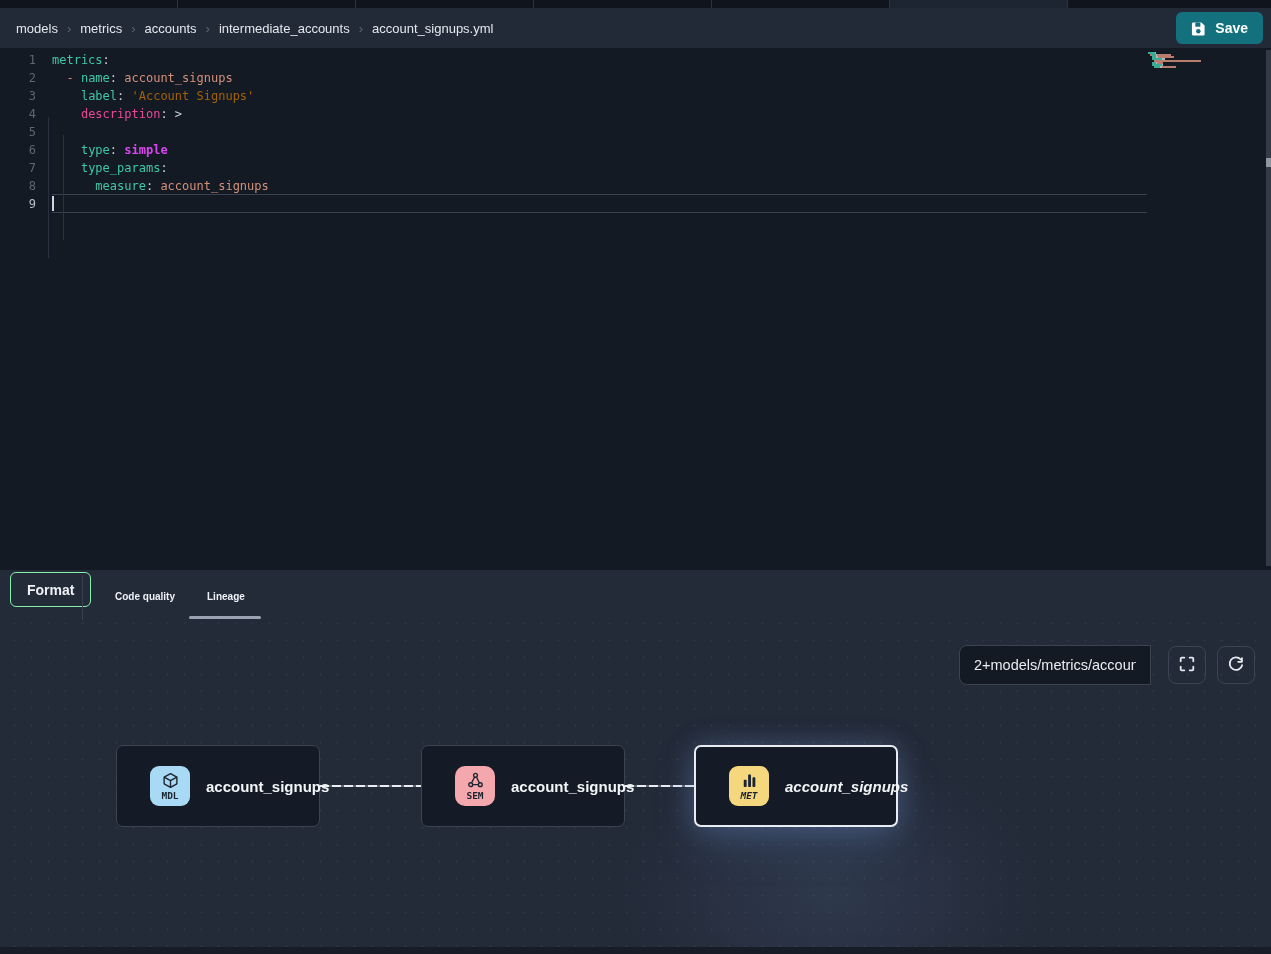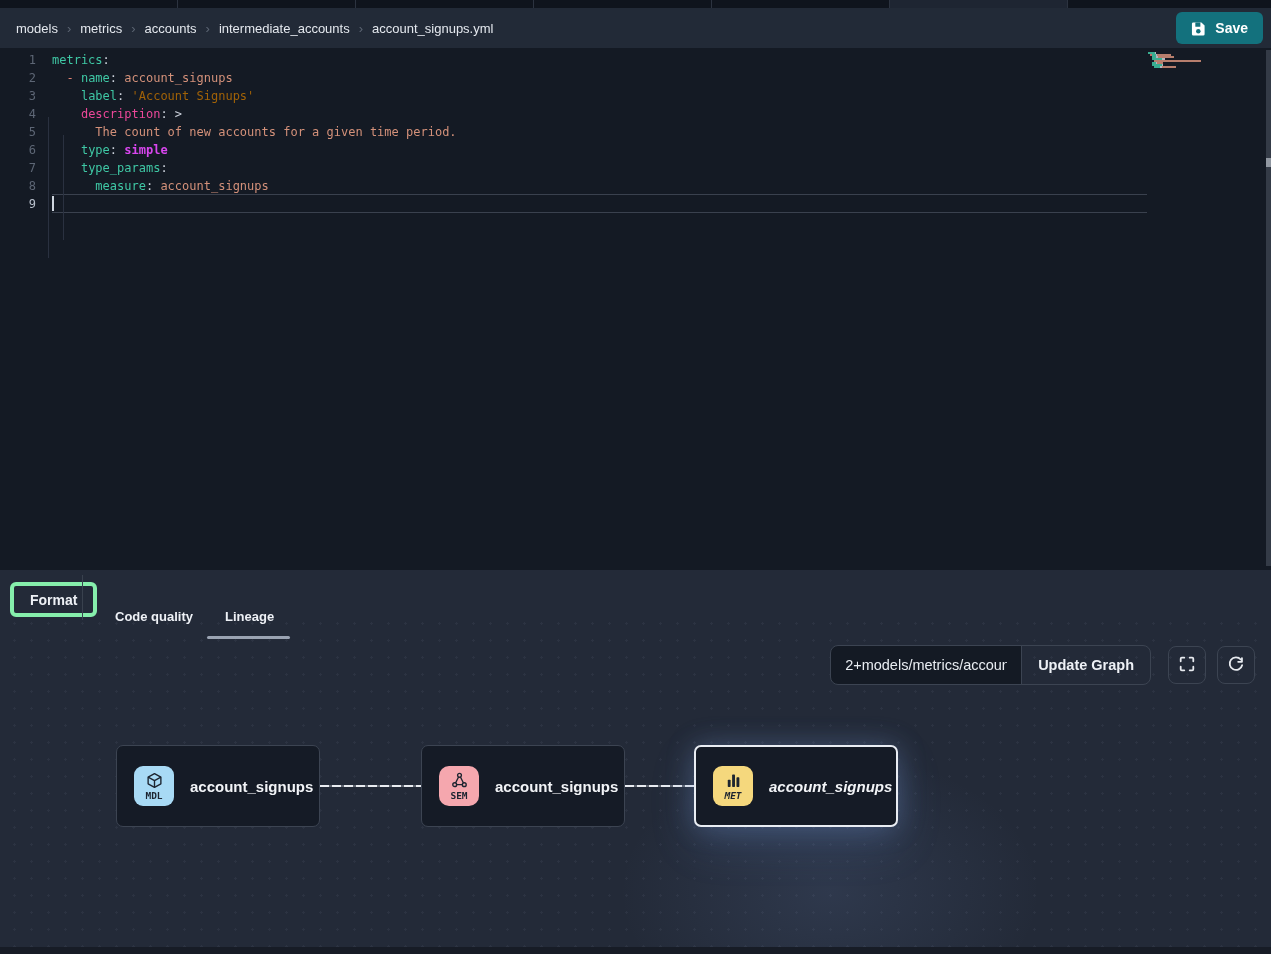--- a/index.html
+++ b/index.html
@@ -40,27 +40,27 @@
   .minimap { position:absolute; top:4px; right:61px; width:62px; }
   .mm-row { height:2px; font-size:0; white-space:nowrap; }
   .mm-bar { display:inline-block; height:2px; vertical-align:top; opacity:.85; }
 
   
   .ruler { position:absolute; top:2px; right:0; width:5px; height:516px; background:#343b47; }
   .ruler-notch { position:absolute; top:108px; left:0; width:5px; height:9px; background:#9097a1; }
 
   
   .panel { position:relative; height:384px; background:#232a38; }
-  .format-btn { position:absolute; left:10px; top:12px; height:35px; padding:0 16px;
-                background:transparent; border:4px solid #86efac; border-radius:6px;
+  .format-btn { position:absolute; left:10px; top:2px; height:35px; padding:0 16px;
+                background:transparent; border:1px solid #86efac; border-radius:6px;
                 color:#eef1f6; font-size:14px; font-weight:600; font-family:"Liberation Sans",sans-serif; cursor:pointer; }
   .panel-divider { position:absolute; left:82px; top:5px; width:1px; height:45px; background:#39414e; }
   .panel-tabs { position:absolute; left:115px; top:0; height:52px; display:flex; gap:32px; }
   .panel-tab { position:relative; height:52px; display:flex; align-items:center;
-               font-size:13px; font-weight:700; color:#eef1f6; cursor:pointer;margin-top:20px; }
+               font-size:10px; font-weight:700; color:#eef1f6; cursor:pointer; }
   .panel-tab.active::after { content:''; position:absolute; left:-18px; right:-16px; bottom:3px;
                              height:3px; background:#9aa3b2; border-radius:2px; }
 
   
   .canvas { position:absolute; left:0; right:0; top:52px; bottom:7px;
             background-image: radial-gradient(#2c3342 1px, transparent 1.4px);
             background-size:17px 17px; background-position:6px 10px; }
   .glow { position:absolute; left:590px; top:110px; width:480px; height:320px; pointer-events:none;
           background: radial-gradient(ellipse at center, rgba(125,155,215,0.13), transparent 62%); }
 
@@ -76,21 +76,21 @@
   .icon-btn.expand { margin-left:17px; }
   .icon-btn.refresh { margin-left:11px; }
 
   .node { position:absolute; top:123px; width:204px; height:82px; background:#151b26;
           border:1px solid #3c4452; border-radius:7px; display:flex; align-items:center;
           padding-left:17px; gap:16px; cursor:pointer; }
   .node-0 { left:116px; } .node-1 { left:421px; } .node-2 { left:694px;font-style:italic; }
   .node.selected { border:2px solid #e9edf3;
                    box-shadow: 0 0 28px rgba(130,160,220,.28), 0 16px 45px rgba(100,140,210,.20); }
   .badge { width:40px; height:40px; border-radius:9px; display:flex; flex-direction:column;
-           align-items:center; justify-content:center; gap:1px; flex:none; }
+           align-items:center; justify-content:center; gap:1px; flex:none;margin-left:16px; }
   .badge-icon svg { display:block; }
   .badge-label { font-family:"DejaVu Sans Mono",monospace; font-size:9.5px; font-weight:700; color:#1c2430; }
   .node-label { font-size:15px; font-weight:700; color:#f2f4f7; }
 
   .edge { position:absolute; top:163px; height:1.5px;
           background: repeating-linear-gradient(90deg,#e9ecf1 0 9px, rgba(233,236,241,.3) 9px 12px); }
   .edge-0 { left:320px; width:102px; } .edge-1 { left:625px; width:102px; }
 
   .bottom-strip { position:absolute; left:0; right:0; bottom:0; height:7px; background:#171c26; }
 </style>
@@ -144,21 +144,21 @@
       <div class="code-line">
         <span class="gutter">3</span>
         <span class="code-text"><span style="color: rgb(204, 210, 220);">    </span><span style="color: rgb(63, 200, 165);">label</span><span style="color: rgb(204, 210, 220);">: </span><span style="color: #a16207;">'Account Signups'</span></span>
       </div>
       <div class="code-line">
         <span class="gutter">4</span>
         <span class="code-text"><span style="color: rgb(204, 210, 220);">    </span><span style="color: #ec4899;">description</span><span style="color: rgb(204, 210, 220);">: </span><span style="color: rgb(204, 210, 220);">&gt;</span></span>
       </div>
       <div class="code-line">
         <span class="gutter">5</span>
-        <span class="code-text"><span style="color: rgb(204, 210, 220);">      </span><span style="color: rgb(212, 145, 122);">The count of new accounts for a given time period.</span></span>
+        <span class="code-text"><span style="color: rgb(204, 210, 220);">      </span></span>
       </div>
       <div class="code-line">
         <span class="gutter">6</span>
         <span class="code-text"><span style="color: rgb(204, 210, 220);">    </span><span style="color: rgb(63, 200, 165);">type</span><span style="color: rgb(204, 210, 220);">: </span><span style="color: #d946ef; font-weight: bold;">simple</span></span>
       </div>
       <div class="code-line">
         <span class="gutter">7</span>
         <span class="code-text"><span style="color: rgb(204, 210, 220);">    </span><span style="color: rgb(63, 200, 165);">type_params</span><span style="color: rgb(204, 210, 220);">:</span></span>
       </div>
       <div class="code-line">
@@ -195,21 +195,20 @@
   <div class="panel-tabs">
       <div class="panel-tab">Code quality</div>
       <div class="panel-tab active">Lineage</div>
     </div>
 
   <div class="canvas">
     <div class="glow"></div>
 
     <div class="controls">
       <input class="filter-input" value="2+models/metrics/accounts/" style="">
-      <button class="update-btn">Update Graph</button>
       <button class="icon-btn expand">
         <span>
           <svg width="18" height="18" viewBox="0 0 20 20" fill="none" stroke="#e8ebf0" stroke-width="2" stroke-linecap="round" stroke-linejoin="round">
             <path d="M3 7V4.2C3 3.5 3.5 3 4.2 3H7"></path>
               <path d="M13 3h2.8c.7 0 1.2.5 1.2 1.2V7"></path>
             <path d="M17 13v2.8c0 .7-.5 1.2-1.2 1.2H13"></path>
               <path d="M7 17H4.2C3.5 17 3 16.5 3 15.8V13"></path>
           </svg>
         </span>
       </button>

